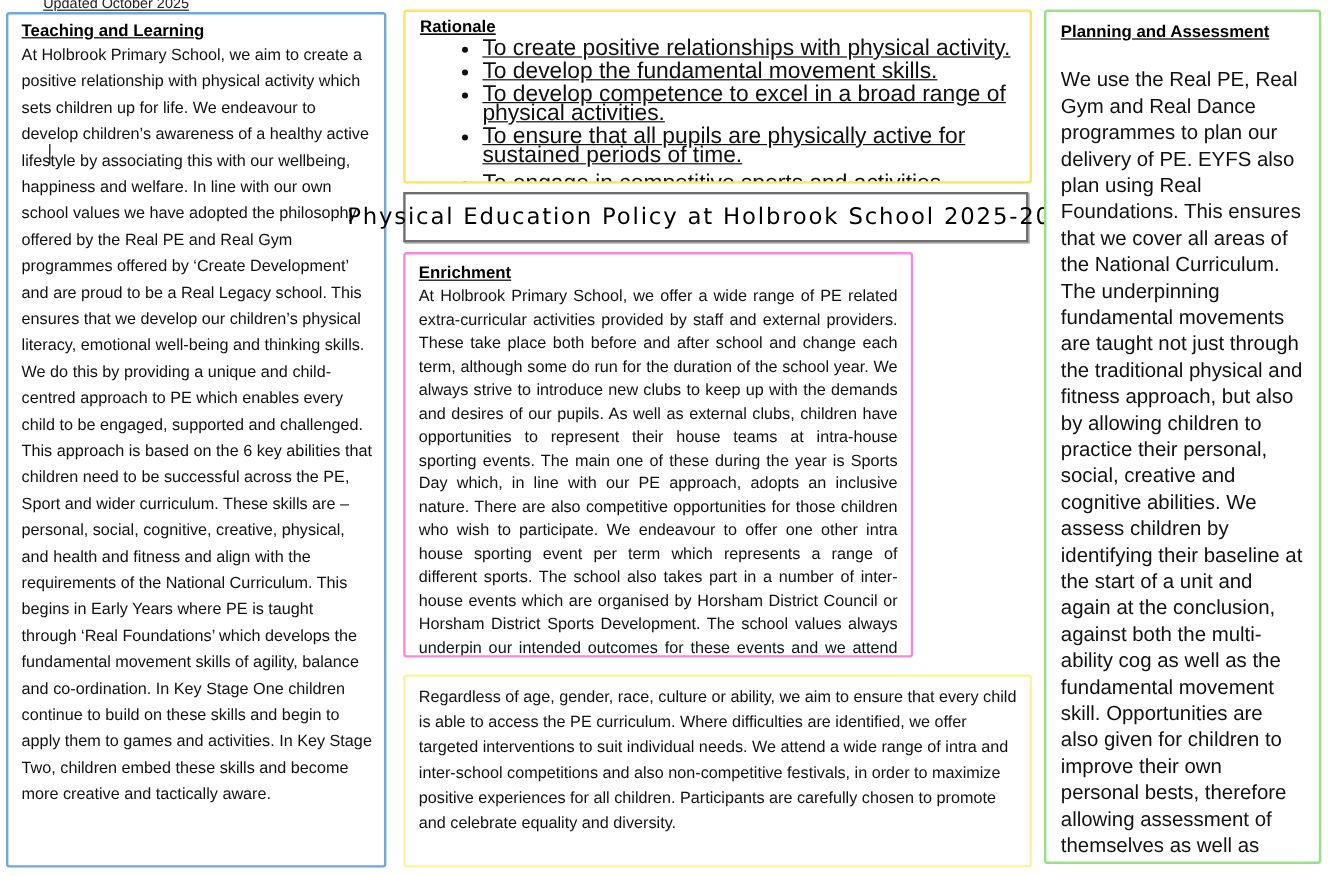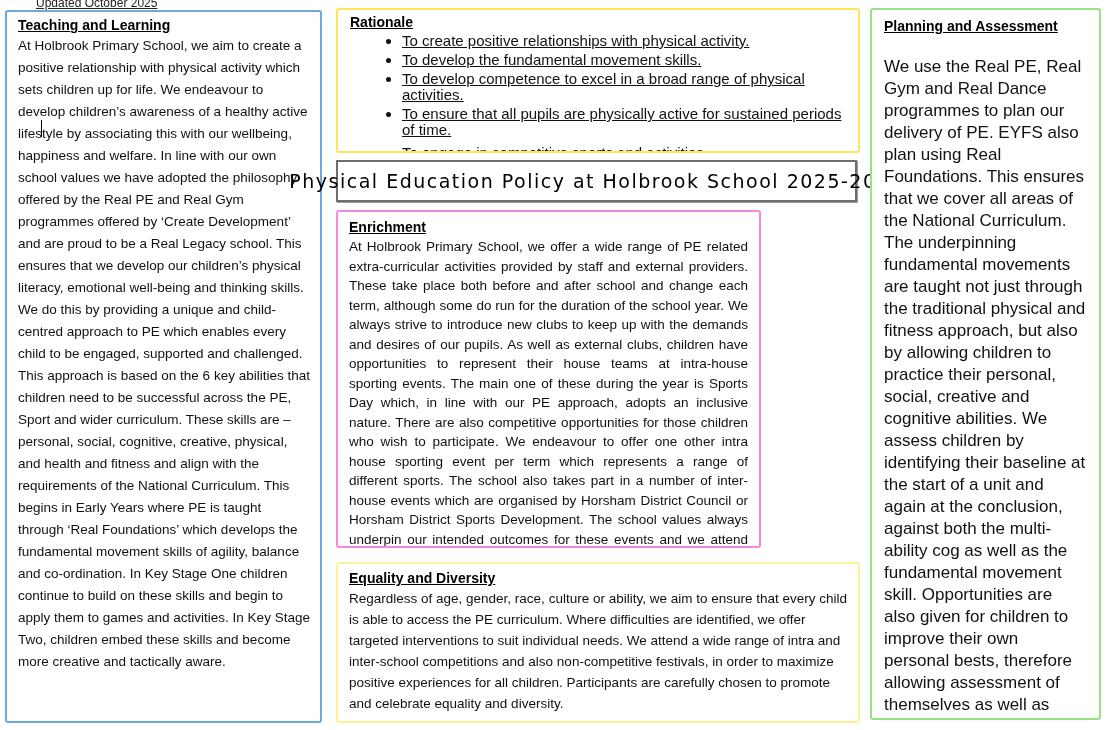--- a/index.html
+++ b/index.html
@@ -61,21 +61,21 @@
     left: 336px; top: 8px; width: 524px; height: 145px;
     padding: 4px 12px;
     text-decoration: underline;
   }
   .rationale ul {
     list-style: disc;
     padding-left: 52px;
     margin-top: 3px;
   }
   .rationale li {
-    font-size: 15px;
+    font-size: 19px;
     line-height: 16px;
     margin-bottom: 3px;
   }
   .rationale li:nth-child(5) { margin-top: 7px; }
 
   
   .title-box {
     position: absolute;
     left: 336px; top: 160px; width: 521px; height: 42px;
     background: #fff;
@@ -153,21 +153,20 @@
   <div class="title-box" style="border-color: rgb(110, 110, 110);">
     <span>Physical Education Policy at Holbrook School 2025-2026</span>
   </div>
 
   <section class="box enrichment" style="border-color: rgb(248, 135, 222);">
     <h2 class="heading">Enrichment</h2>
     <p class="body-text">At Holbrook Primary School, we offer a wide range of PE related extra-curricular activities provided by staff and external providers. These take place both before and after school and change each term, although some do run for the duration of the school year. We always strive to introduce new clubs to keep up with the demands and desires of our pupils. As well as external clubs, children have opportunities to represent their house teams at intra-house sporting events. The main one of these during the year is Sports Day which, in line with our PE approach, adopts an inclusive nature. There are also competitive opportunities for those children who wish to participate. We endeavour to offer one other intra house sporting event per term which represents a range of different sports. The school also takes part in a number of inter-house events which are organised by Horsham District Council or Horsham District Sports Development. The school values always underpin our intended outcomes for these events and we attend both festivals and tournaments to ensure we provide both inclusive and competitive opportunities.</p>
   </section>
 
   <section class="box equality" style="border-color: rgb(255, 242, 150);">
-    <h2 class="heading">Equality and Diversity</h2>
     <p class="body-text">Regardless of age, gender, race, culture or ability, we aim to ensure that every child is able to access the PE curriculum. Where difficulties are identified, we offer targeted interventions to suit individual needs. We attend a wide range of intra and inter-school competitions and also non-competitive festivals, in order to maximize positive experiences for all children. Participants are carefully chosen to promote and celebrate equality and diversity.</p>
   </section>
 
   <section class="box planning" style="border-color: rgb(151, 227, 131);">
     <h2 class="heading">Planning and Assessment</h2>
     <p class="body-text">We use the Real PE, Real Gym and Real Dance programmes to plan our delivery of PE. EYFS also plan using Real Foundations.  This ensures that we cover all areas of the National Curriculum. The underpinning fundamental movements are taught not just through the traditional physical and fitness approach, but also by allowing children to practice their personal, social, creative and cognitive abilities. We assess children by identifying their baseline at the start of a unit and again at the conclusion, against both the multi-ability cog as well as the fundamental movement skill. Opportunities are also given for children to improve their own personal bests, therefore allowing assessment of themselves as well as others. We also employ sport-specific coaches to upskill our staff and enhance the curriculum opportunities that our children have.</p>
   </section>
 
 </div>
 

